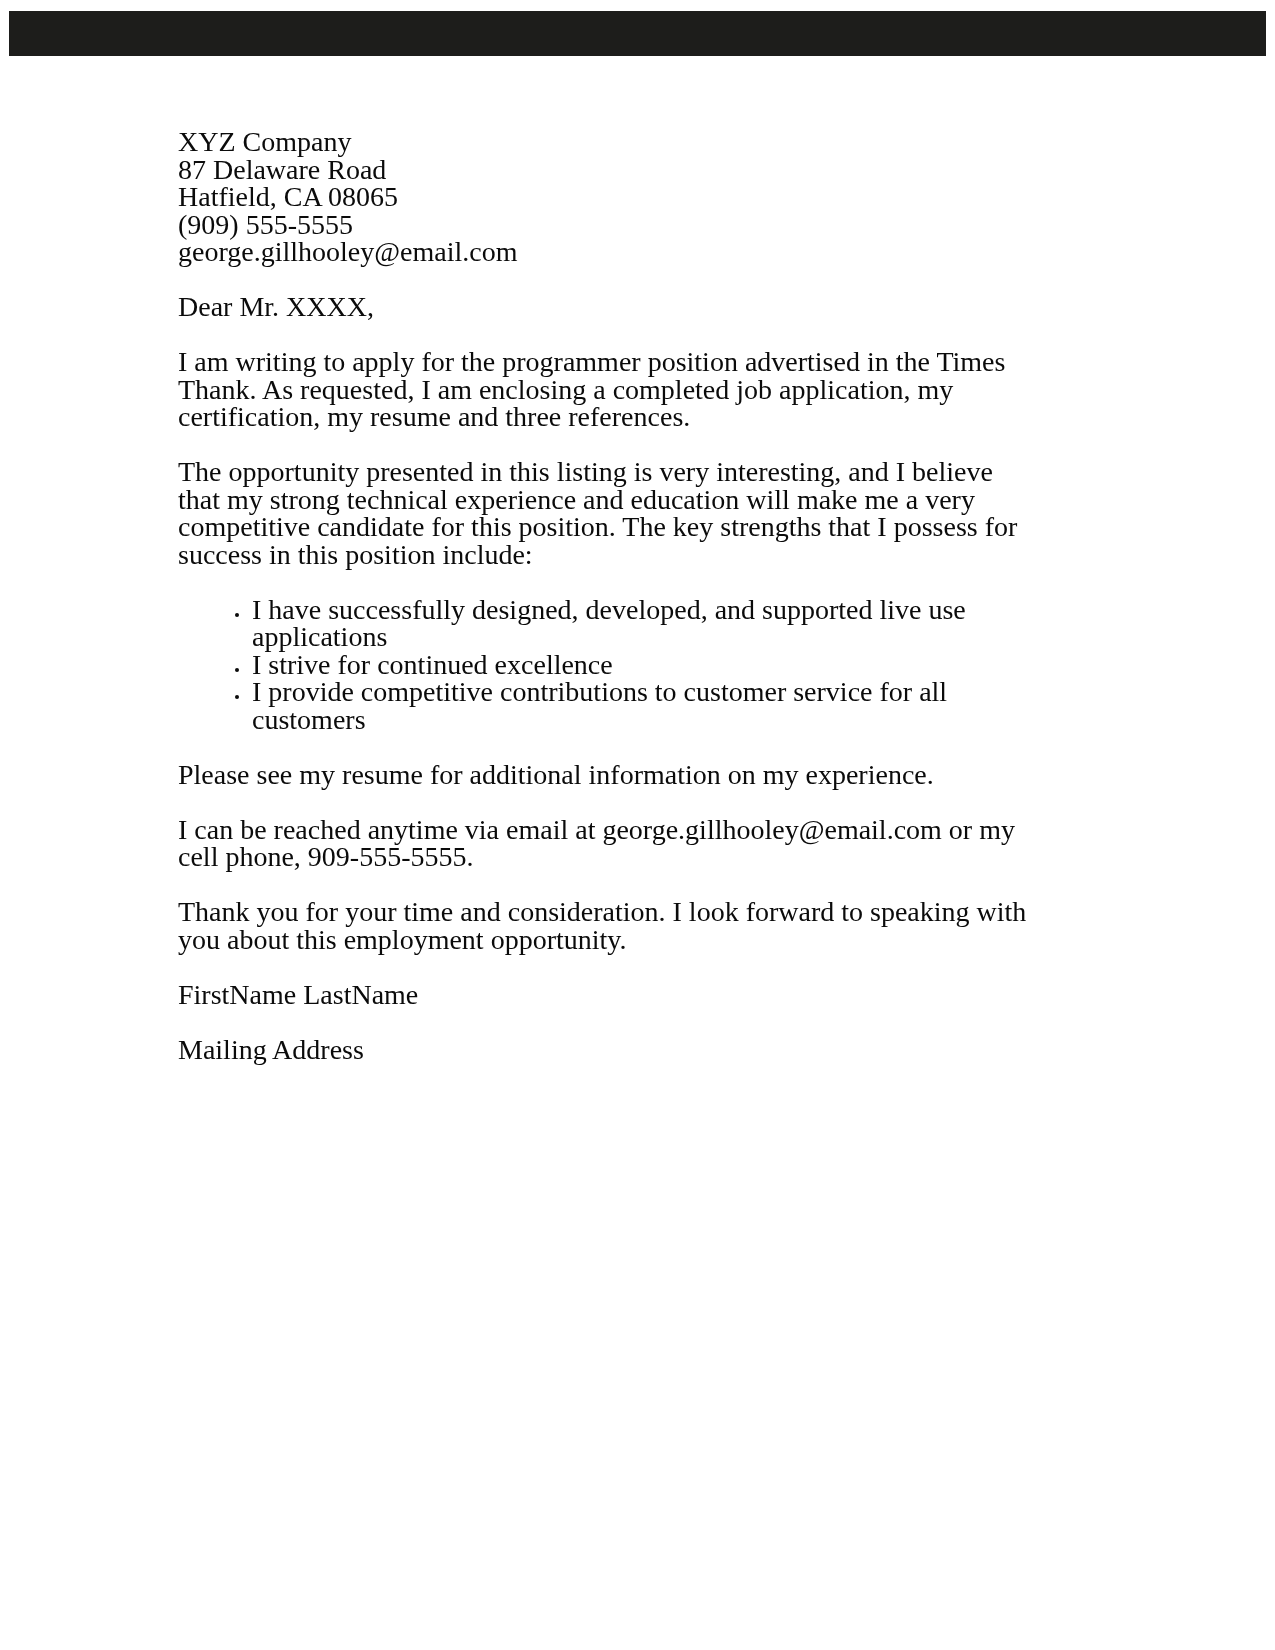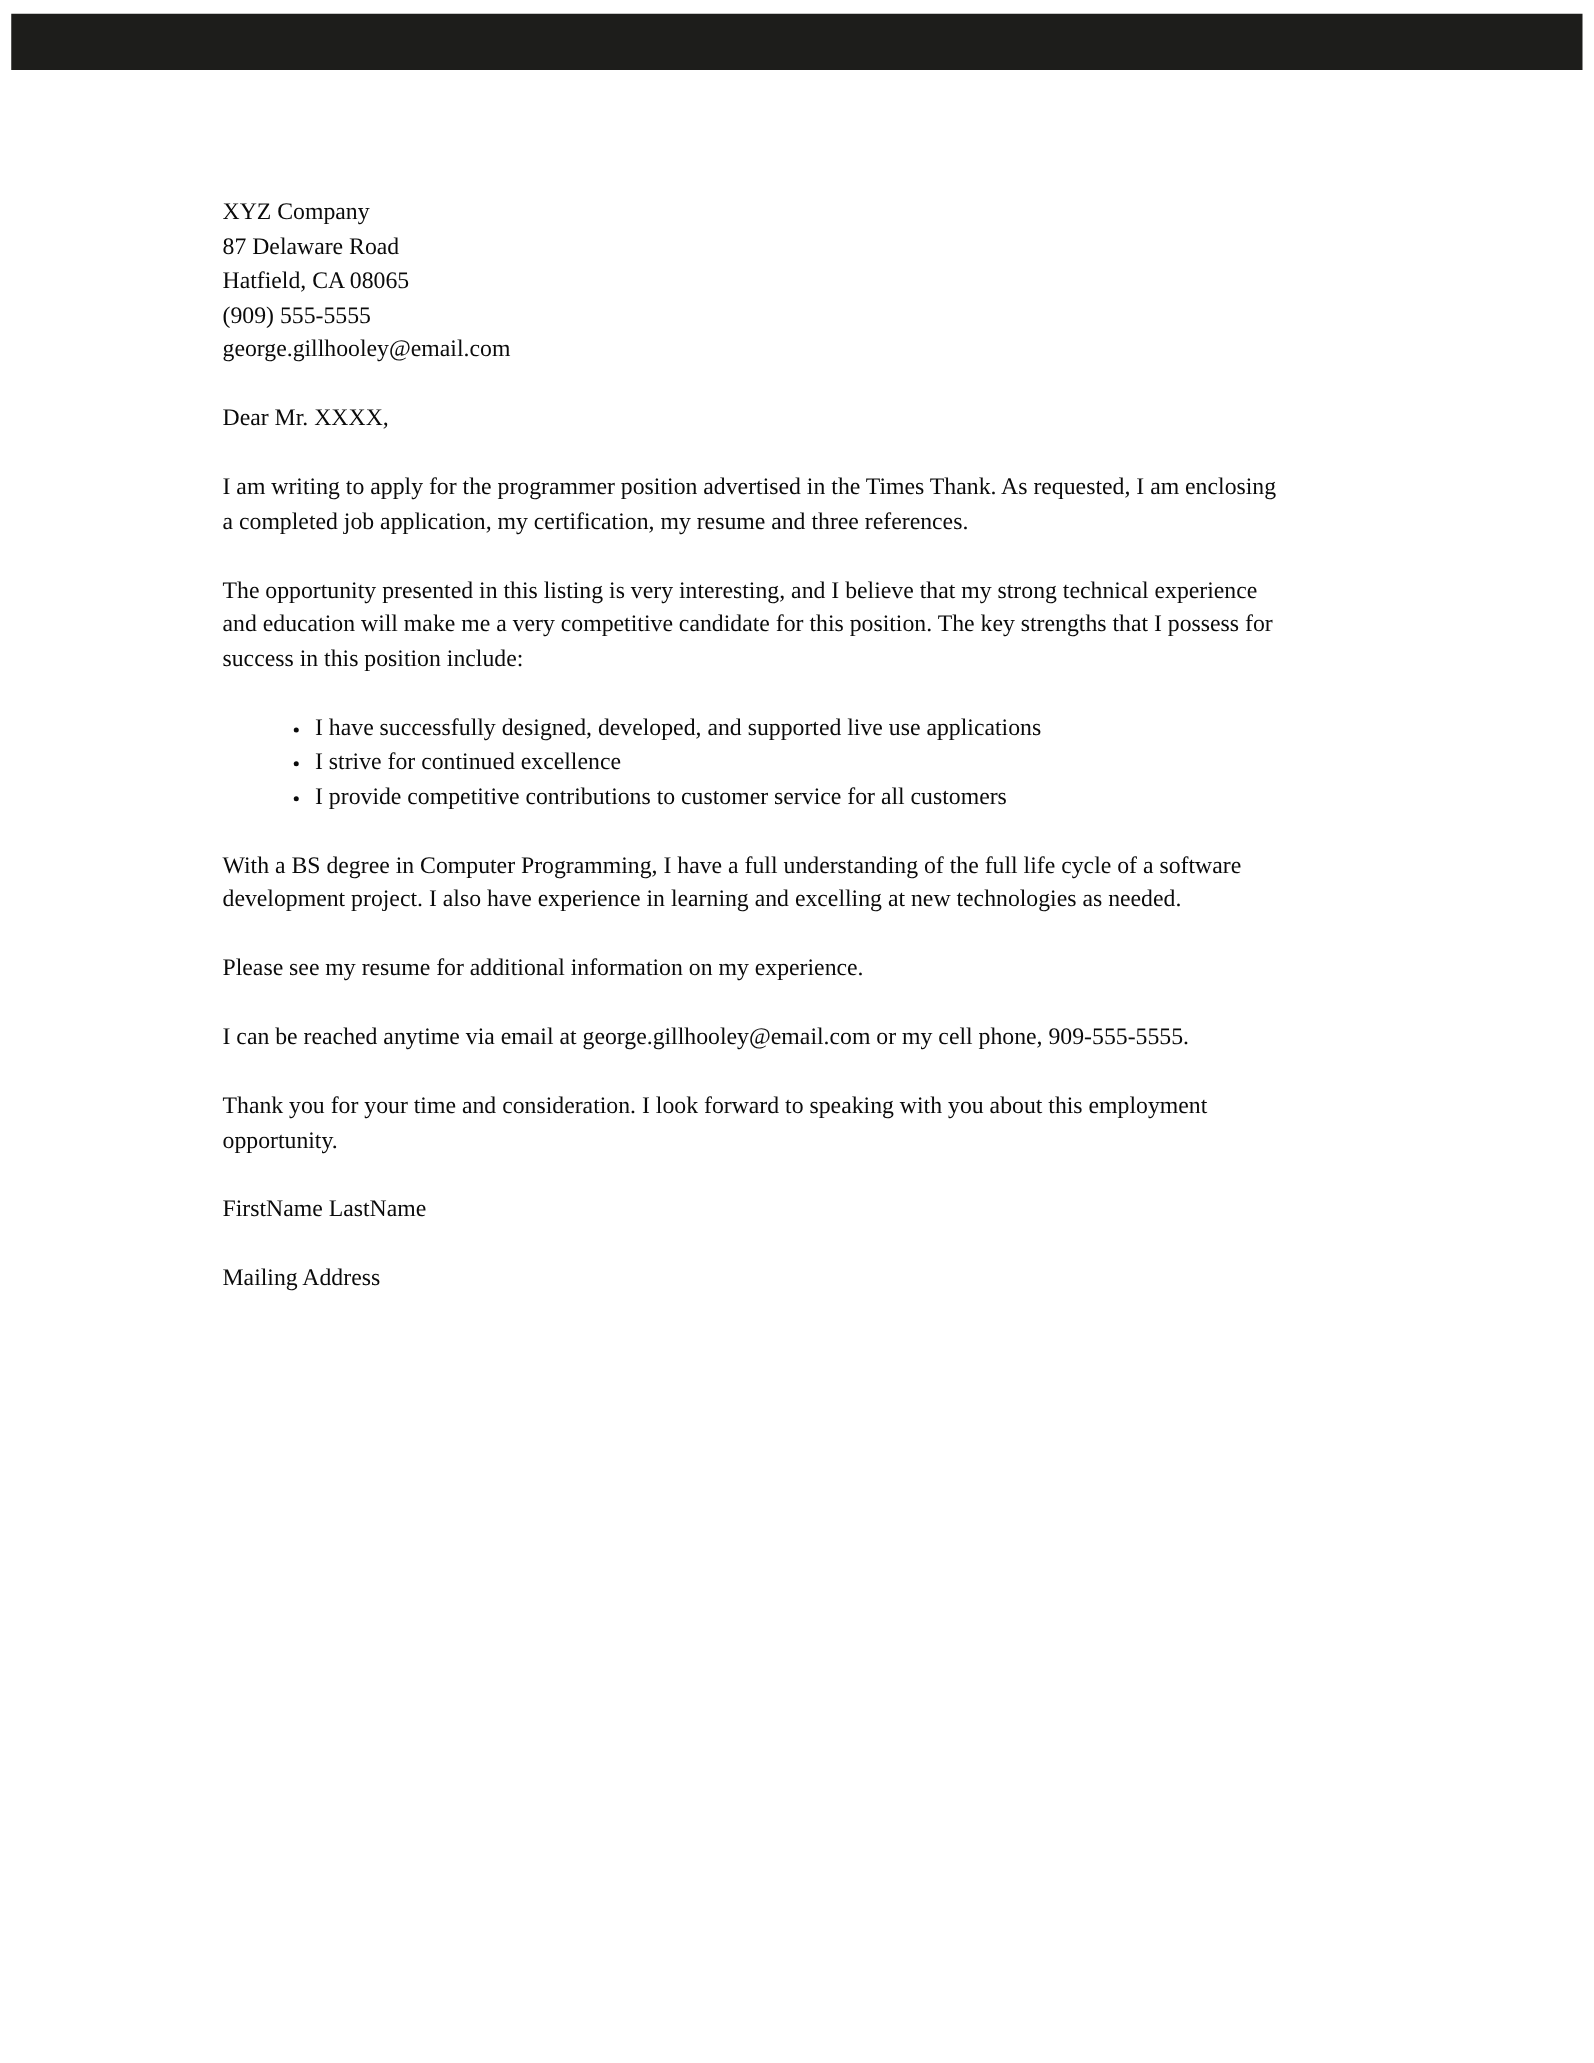--- a/index.html
+++ b/index.html
@@ -19,24 +19,24 @@
   .top-bar {
     position: absolute;
     top: 11px;
     left: 9px;
     width: 1257px;
     height: 45px;
     background: #1d1d1b;
   }
   .letter {
     position: absolute;
-    top: 156px;
+    top: 128px;
     left: 178px;
     width: 855px;
-    font-size: 19px;
+    font-size: 28px;
     line-height: 27.5px;
   }
   .block {
     margin: 0 0 27.5px 0;
   }
   .sender-block p,
   .block p {
     margin: 0;
   }
   ul.bullets {
@@ -81,23 +81,20 @@
     <div class="block">
       <p>The opportunity presented in this listing is very interesting, and I believe that my strong technical experience and education will make me a very competitive candidate for this position. The key strengths that I possess for success in this position include:</p>
     </div>
 
     <ul class="bullets">
       <li>I have successfully designed, developed, and supported live use applications</li>
       <li>I strive for continued excellence</li>
       <li>I provide competitive contributions to customer service for all customers</li>
     </ul>
 
-    <div class="block">
-      <p>With a BS degree in Computer Programming, I have a full understanding of the full life cycle of a software development project. I also have experience in learning and excelling at new technologies as needed.</p>
-    </div>
 
     <div class="block">
       <p>Please see my resume for additional information on my experience.</p>
     </div>
 
     <div class="block">
       <p>I can be reached anytime via email at george.gillhooley@email.com or my cell phone, 909-555-5555.</p>
     </div>
 
     <div class="block">

